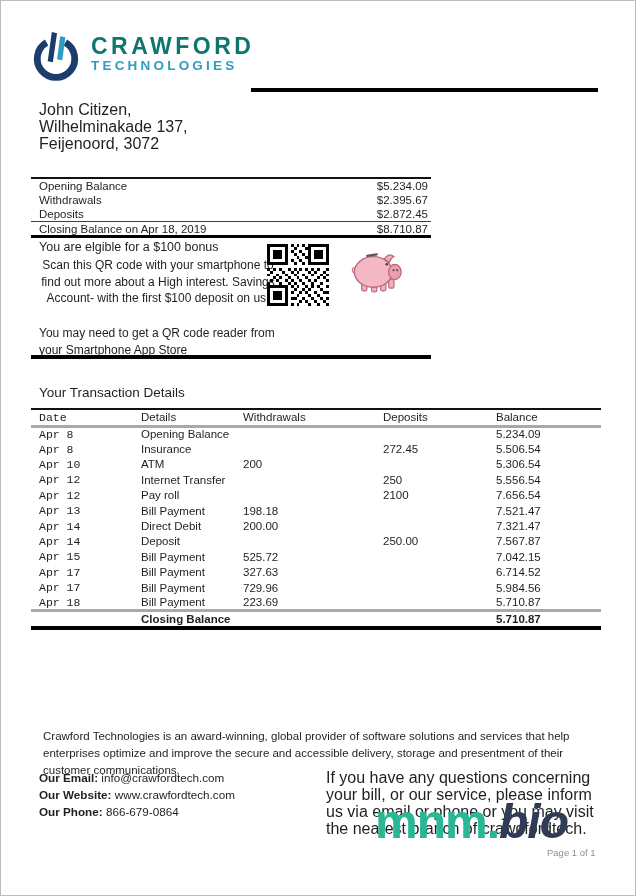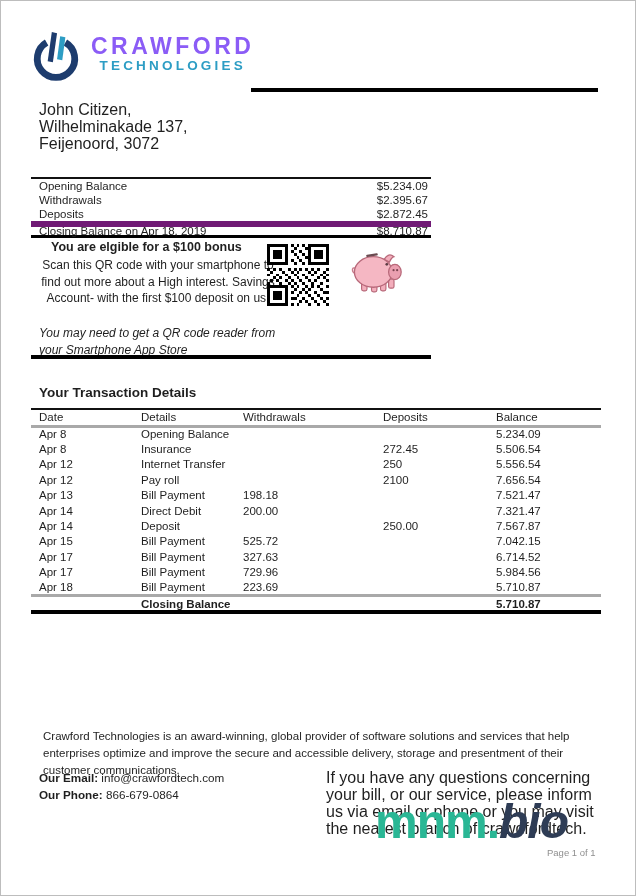--- a/index.html
+++ b/index.html
@@ -3,48 +3,48 @@
 <meta charset="utf-8">
 <style>
   * { box-sizing: border-box; }
   body { margin:0; background:#fff; font-family:"Liberation Sans", sans-serif; color:#1f1f1f; }
   .page { position:relative; width:636px; height:896px; background:#fff; border:1px solid #bdbdbd; overflow:hidden; }
 
   
   .logo { position:absolute; left:30px; top:28px; display:flex; align-items:flex-start; }
   .logo-icon { width:50px; height:52px; }
   .logo-text { margin-left:10px; padding-top:6px; }
-  .logo-line1 { font-size:23px; font-weight:bold; letter-spacing:3.5px; color:#8b5cf6; line-height:23px; }
-  .logo-line2 { font-size:13.5px; font-weight:bold; letter-spacing:3.2px; color:#2d9dc4; line-height:16px;text-align:center; }
+  .logo-line1 { font-size:23px; font-weight:bold; letter-spacing:3.5px; color:#0f766e; line-height:23px; }
+  .logo-line2 { font-size:13.5px; font-weight:bold; letter-spacing:3.2px; color:#2d9dc4; line-height:16px; }
 
   .rule { position:absolute; background:#000; }
   .rule-logo { left:250px; top:87px; width:347px; height:4px; }
   .rule-promo { left:30px; top:354px; width:400px; height:4px; }
 
   
   .address { position:absolute; left:38px; top:100px; font-size:16px; line-height:17px; }
 
   
   .summary { position:absolute; left:30px; top:176px; width:400px; border-top:2px solid #111; border-bottom:3px solid #000; }
   .summary-row { display:flex; justify-content:space-between; align-items:center; height:14px; font-size:11.5px; padding:0 3px 0 8px; }
-  .summary-row.closing { border-top:6px solid #701a75; }
-
-  
-  .promo-heading { position:absolute; left:38px; top:239px; font-size:12.5px; font-weight:bold;margin-left:12px; }
+  .summary-row.closing { border-top:1px solid #701a75; }
+
+  
+  .promo-heading { position:absolute; left:38px; top:239px; font-size:12.5px; font-weight:normal; }
   .promo-body { position:absolute; left:38px; top:256px; width:238px; font-size:12px; line-height:16.5px;text-align:center; }
-  .promo-note { position:absolute; left:38px; top:324px; width:238px; font-size:12px; line-height:16.5px; font-style:italic; }
+  .promo-note { position:absolute; left:38px; top:324px; width:238px; font-size:12px; line-height:16.5px; }
   .qr { position:absolute; left:266px; top:243px; width:62px; height:62px; }
   .pig { position:absolute; left:348px; top:247px; width:54px; height:48px; }
 
   
-  .txn-title { position:absolute; left:38px; top:384px; font-size:13.5px; font-weight:bold; }
+  .txn-title { position:absolute; left:38px; top:384px; font-size:13.5px; font-weight:normal; }
   table.txn { position:absolute; left:30px; top:407px; width:570px; border-collapse:collapse; table-layout:fixed; font-size:11.5px; }
   table.txn th { text-align:left; font-weight:400; padding:0; height:17px; border-top:2px solid #111; border-bottom:3px solid #a9a9a9; }
   table.txn td { padding:0; height:15.4px; vertical-align:middle; }
-  table.txn th:first-child, table.txn td:first-child { padding-left:8px; }
+  table.txn th:first-child, table.txn td:first-child { padding-left:8px;font-family:Liberation Mono, monospace; }
   table.txn tr.closing td { border-top:3px solid #a9a9a9; border-bottom:4px solid #000; font-weight:bold; height:17px; }
 
   
   .about { position:absolute; left:42px; top:727px; width:560px; font-size:11.5px; line-height:17px; }
   .contacts { position:absolute; left:38px; top:768px; font-size:11.7px; line-height:17px; }
   .contacts .b { font-weight:bold; }
   .questions { position:absolute; left:300px; top:768px; width:277px; font-size:16px; line-height:17px;margin-left:25px; }
 
   .page-num { position:absolute; left:546px; top:846px; font-size:9.5px; color:#8f8f8f; z-index:1; }
   .watermark { position:absolute; left:374px; top:795px; font-size:48px; font-weight:800; letter-spacing:-1px; z-index:2; line-height:52px; }
@@ -161,20 +161,27 @@
           <td>5.234.09</td>
         </tr>
       <tr>
           <td>Apr 8</td>
           <td>Insurance</td>
           <td></td>
           <td>272.45</td>
           <td>5.506.54</td>
         </tr>
       <tr>
+          <td>Apr 10</td>
+          <td>ATM</td>
+          <td>200</td>
+          <td></td>
+          <td>5.306.54</td>
+        </tr>
+      <tr>
           <td>Apr 12</td>
           <td>Internet Transfer</td>
           <td></td>
           <td>250</td>
           <td>5.556.54</td>
         </tr>
       <tr>
           <td>Apr 12</td>
           <td>Pay roll</td>
           <td></td>
@@ -237,20 +244,21 @@
         <td></td>
         <td>5.710.87</td>
       </tr>
     </tbody>
   </table>
 
   <div class="about">Crawford Technologies is an award-winning, global provider of software solutions and services that help enterprises optimize and improve the secure and accessible delivery, storage and presentment of their customer communications.</div>
 
   <div class="contacts">
     <div><span class="b">Our Email:</span><span> info@crawfordtech.com</span></div>
+    <div><span class="b">Our Website:</span><span> www.crawfordtech.com</span></div>
     <div><span class="b">Our Phone:</span><span> 866-679-0864</span></div>
   </div>
 
   <div class="questions">If you have any questions concerning your bill, or our service, please  inform us via email or phone or you may visit the nearest branch of crawdfordtech.</div>
 
   <div class="page-num">Page 1 of 1</div>
   <div class="watermark">
     <span class="wm-1">mnm.</span><span class="wm-2">bio</span>
   </div>
 

